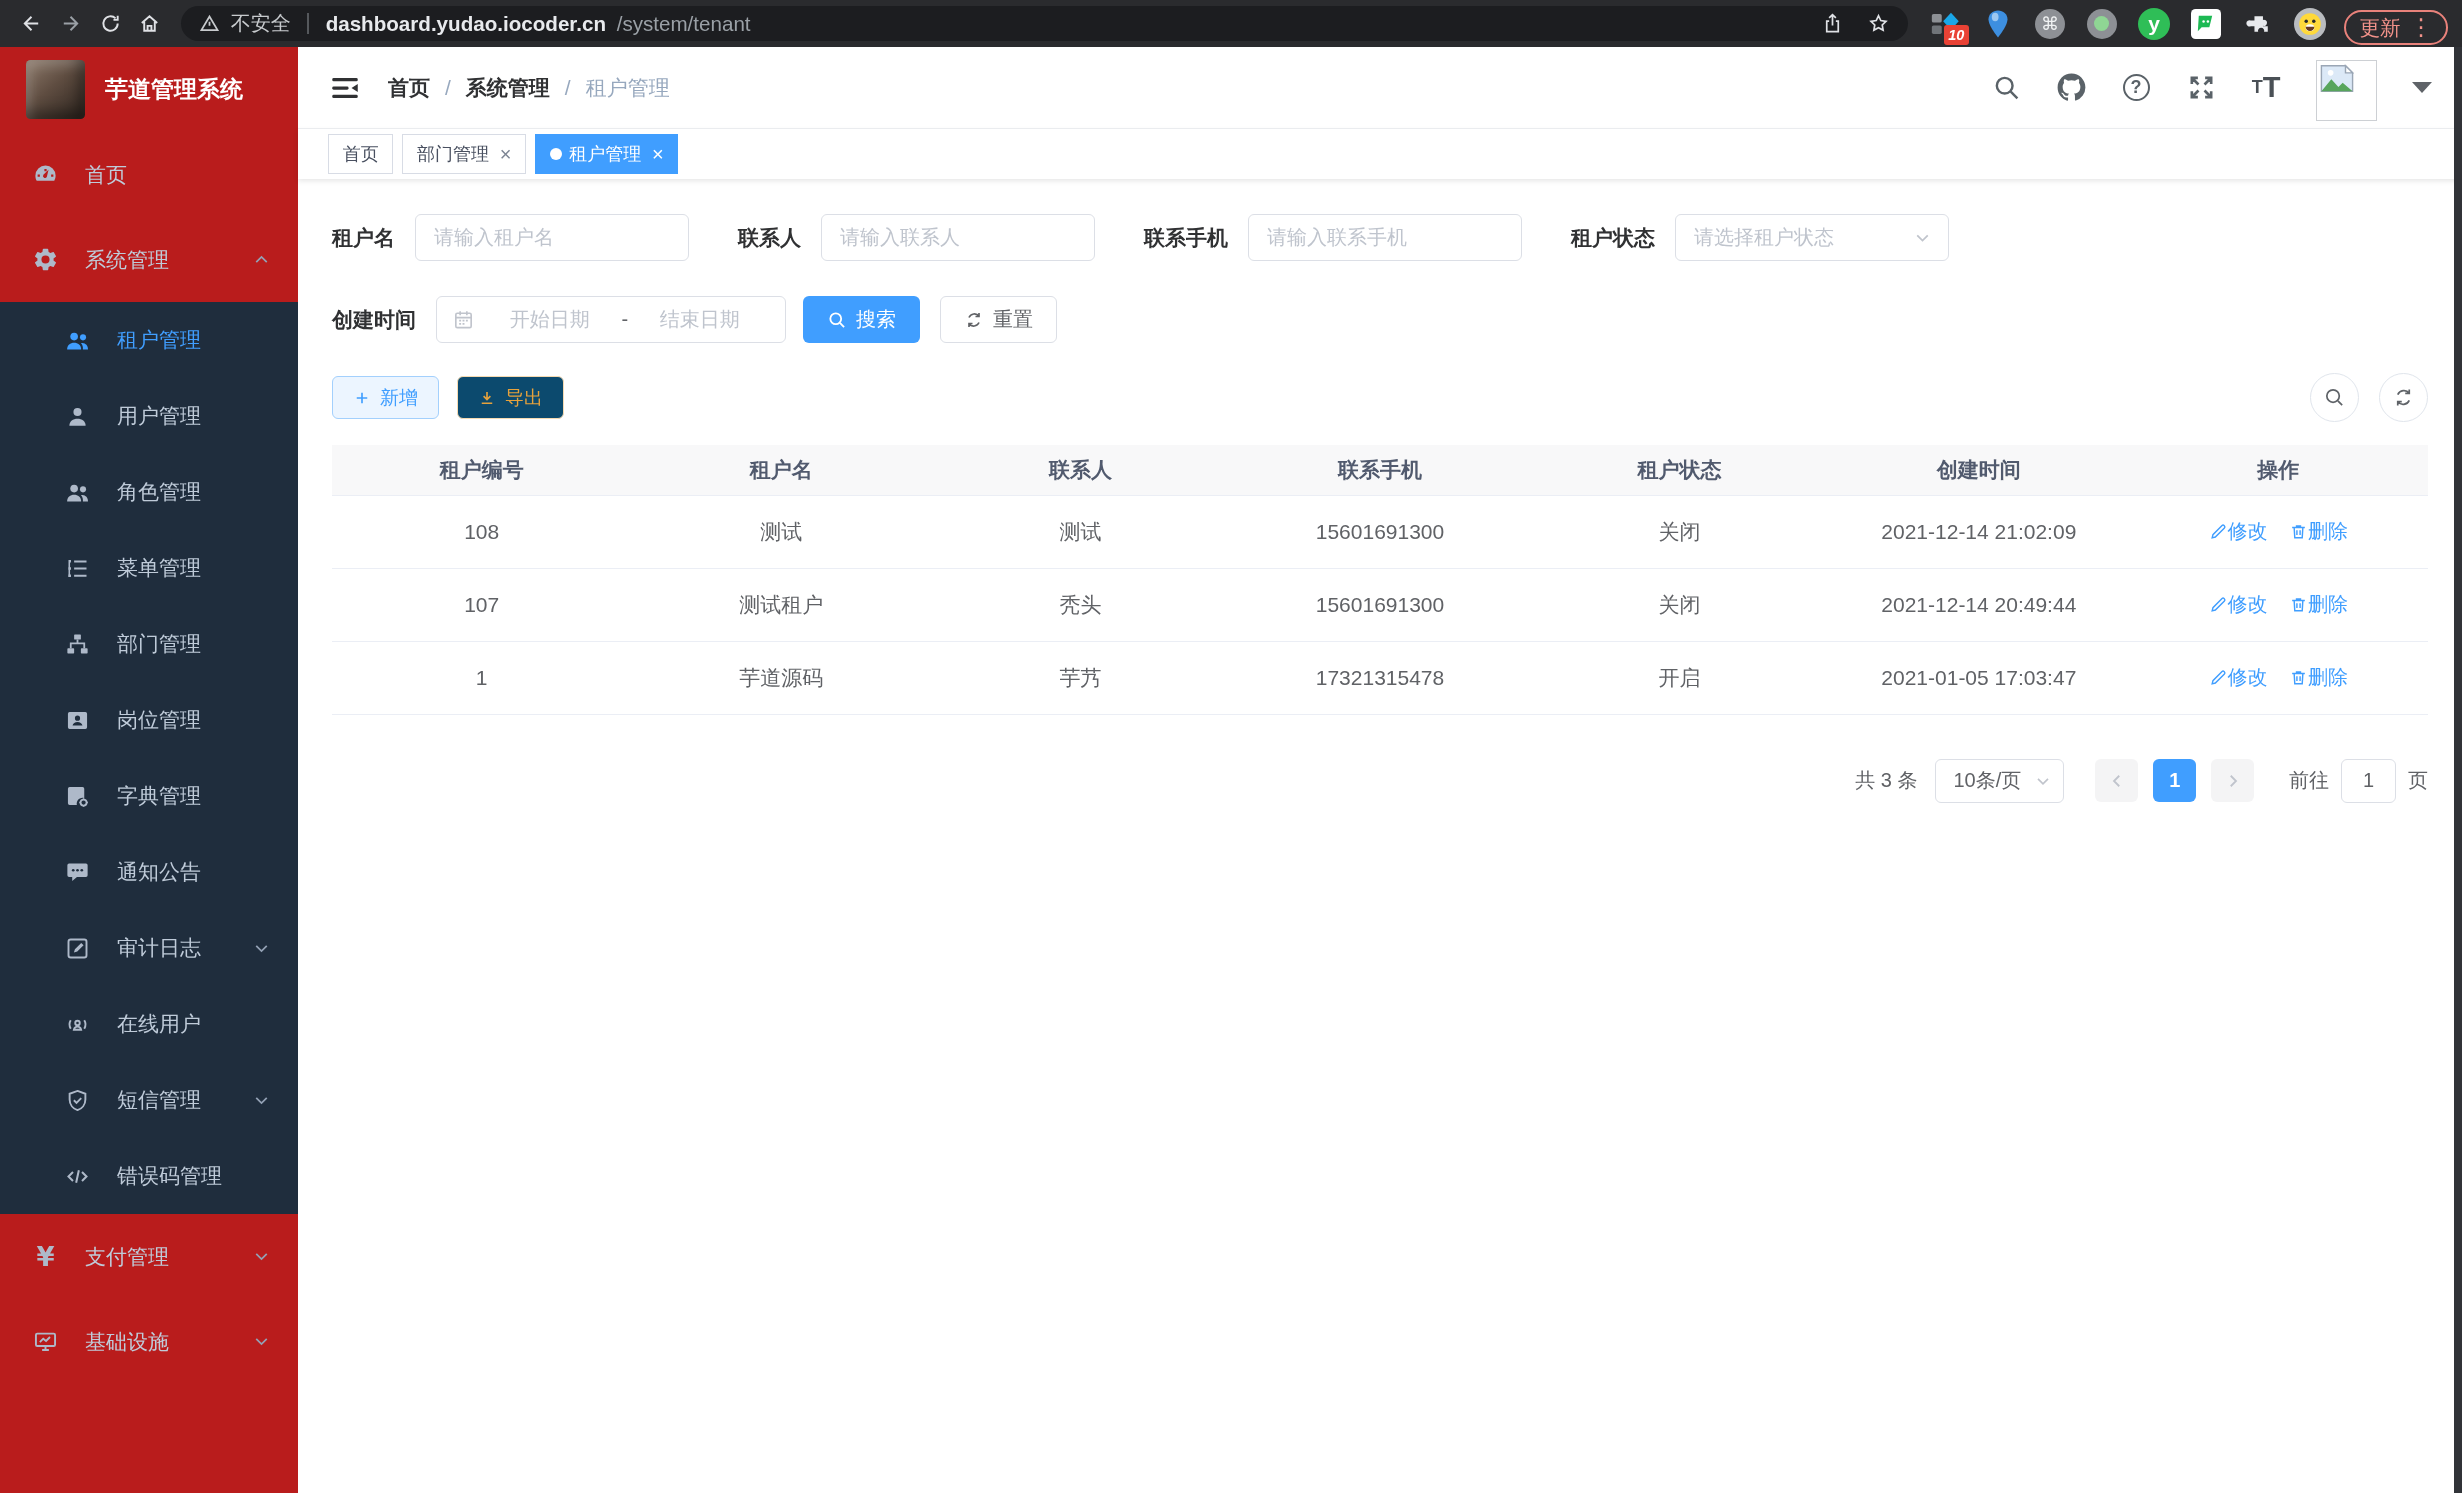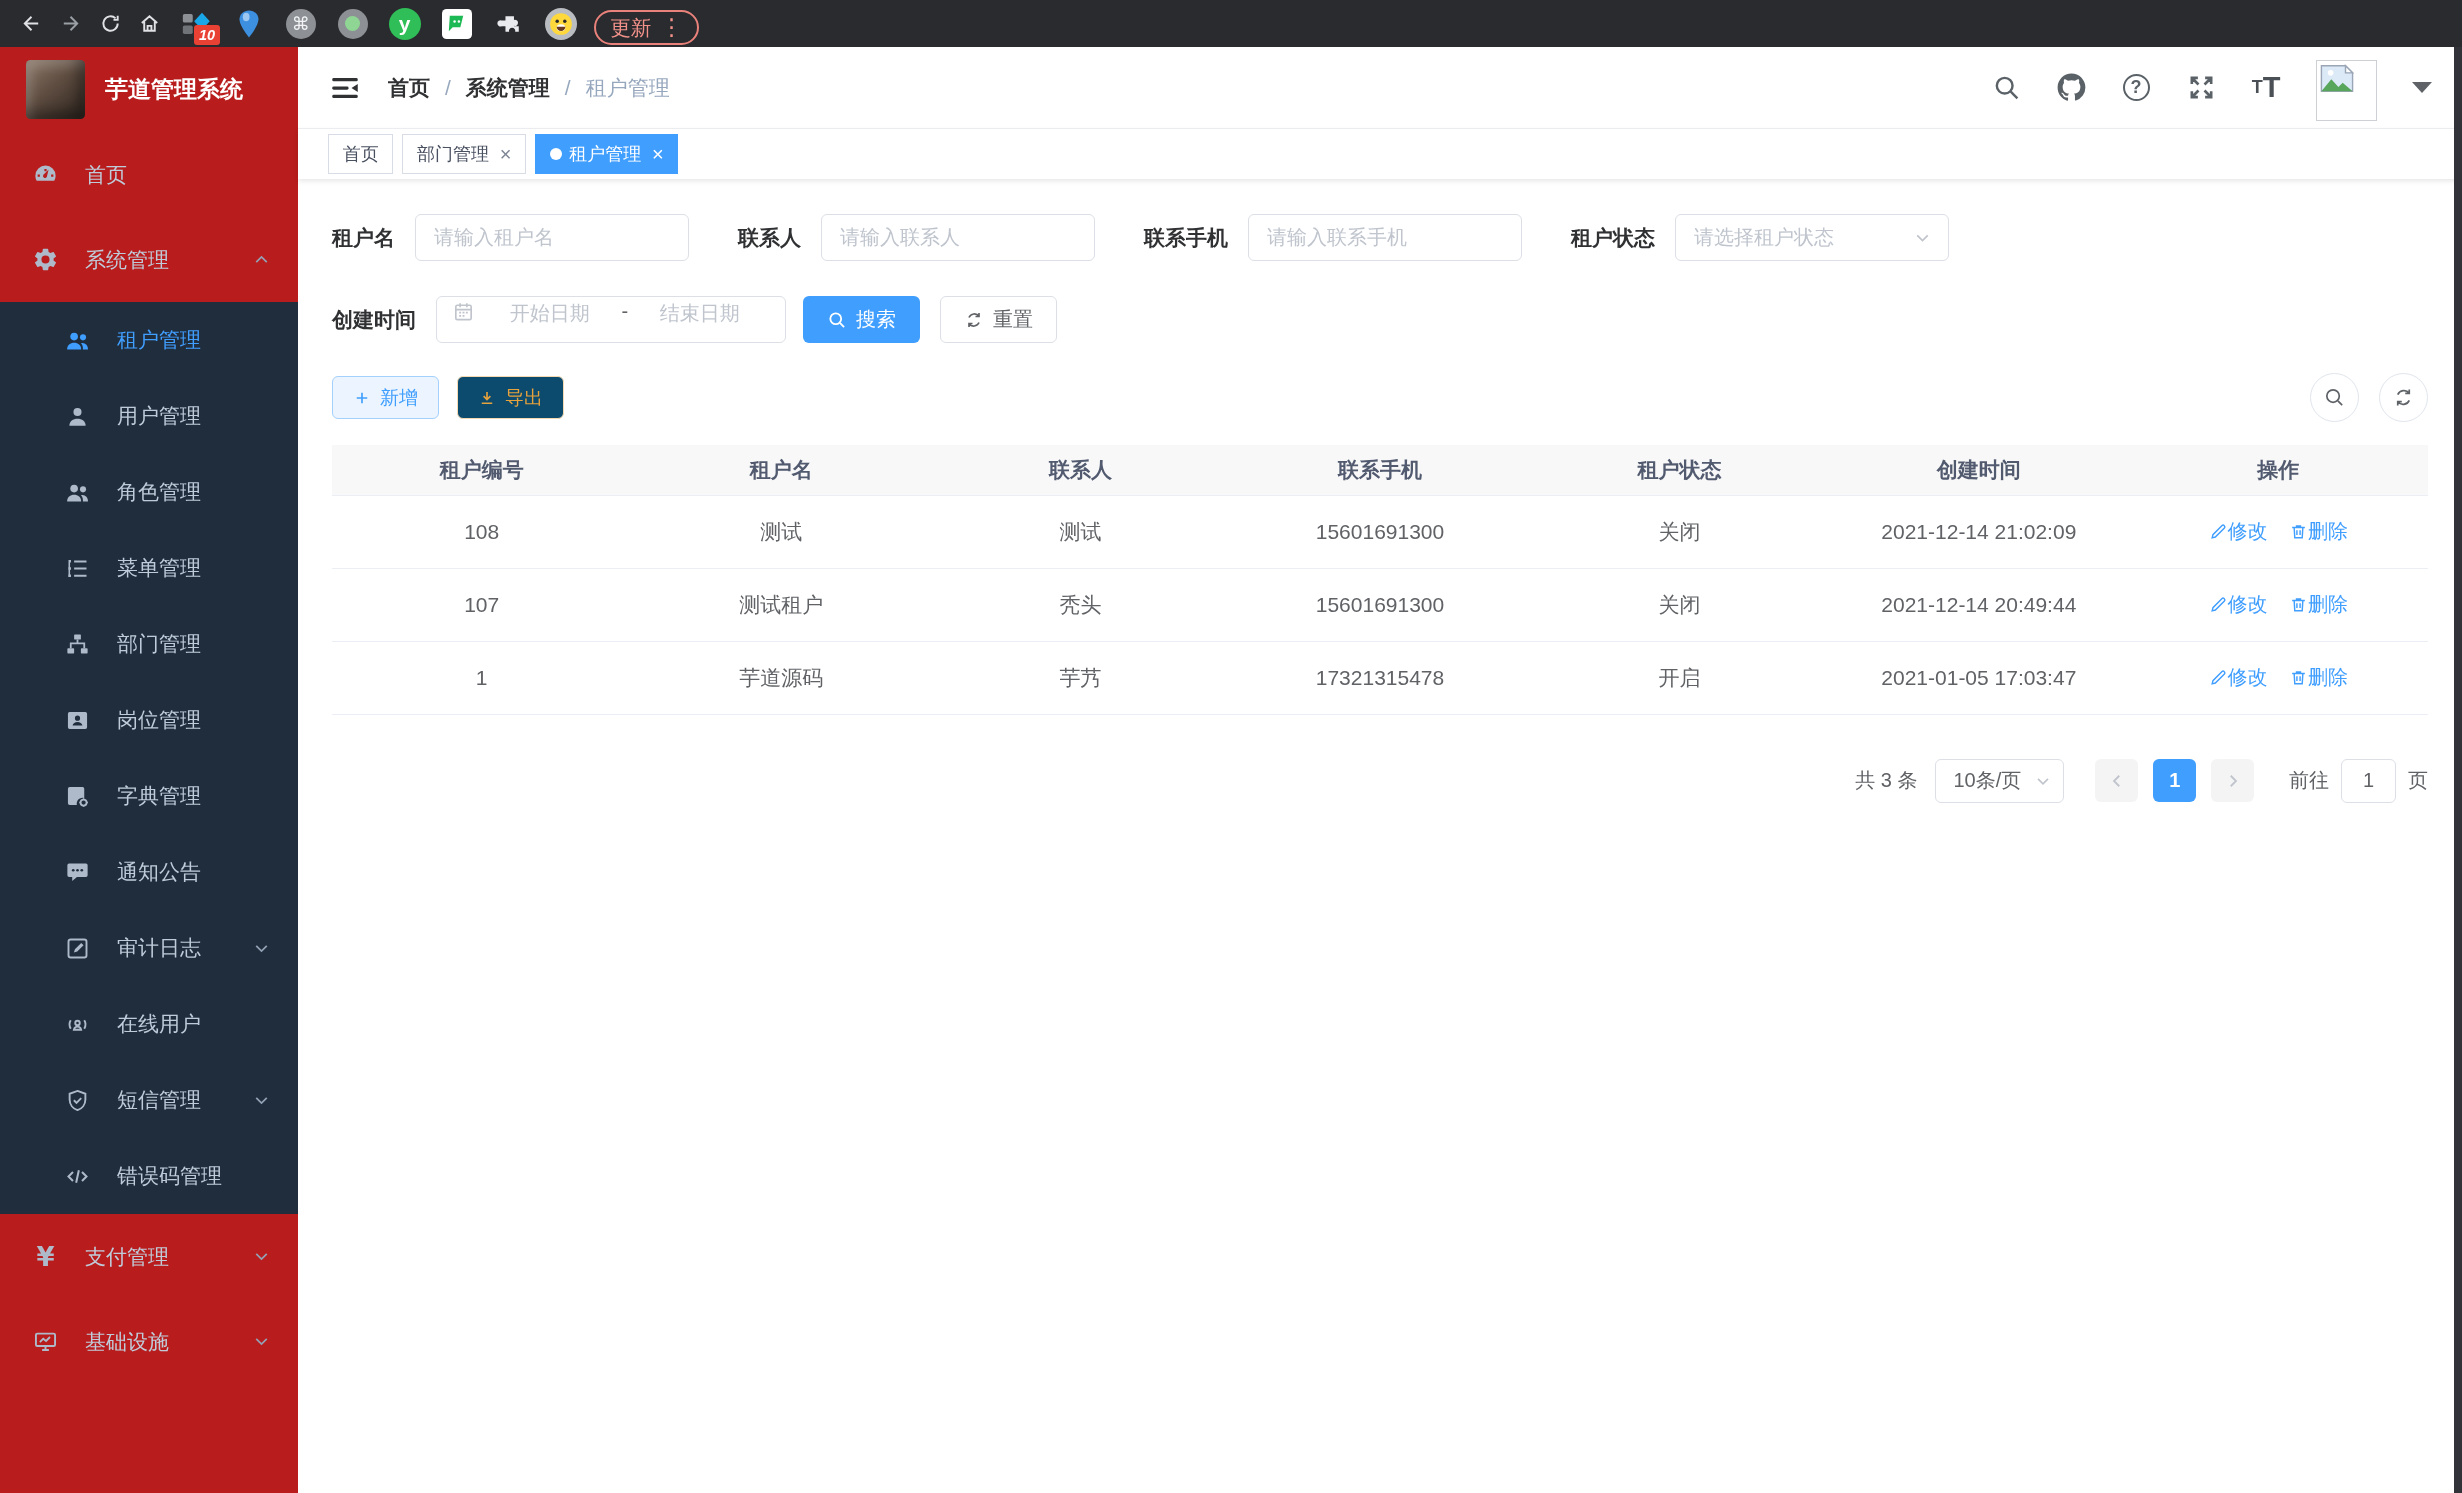--- a/index.html
+++ b/index.html
@@ -78,21 +78,21 @@
 
   
   .content { flex:1; padding:35px 34px 0 34px; background:#fff; overflow:hidden; }
   .frow { display:flex; align-items:center; margin-bottom:35px; }
   .fgroup { display:flex; align-items:center; margin-right:49px; }
   .flabel { font-size:21px; font-weight:700; color:#303133; margin-right:20px; white-space:nowrap; }
   .finput { width:274px; height:47px; border:1.5px solid #dcdfe6; border-radius:6px; font-size:20px; color:#606266; padding:0 18px; outline:none; background:#fff; font-family:inherit; }
   .finput::placeholder { color:#bfc4cd; }
   .fselect { width:274px; height:47px; border:1.5px solid #dcdfe6; border-radius:6px; display:flex; align-items:center; justify-content:space-between; padding:0 15px 0 18px; color:#bfc4cd; font-size:20px; cursor:pointer; }
   .fselect .chev { width:21px; height:21px; color:#c0c4cc; }
-  .daterange { width:350px; height:47px; border:1.5px solid #dcdfe6; border-radius:6px; display:flex; align-items:flex-start; padding:3px 15px; color:#bfc4cd; font-size:20px; cursor:pointer; }
+  .daterange { width:350px; height:47px; border:1.5px solid #dcdfe6; border-radius:6px; display:flex; align-items:center; padding:16px 15px; color:#bfc4cd; font-size:20px; cursor:pointer; }
   .daterange .cal { width:23px; height:23px; color:#c0c4cc; flex-shrink:0; margin-right:4.6px; }
   .daterange .ph { flex:1; text-align:center; }
   .daterange .dsep { color:#606266; padding:0 1.5px; }
   .btn { height:47px; border-radius:6px; display:inline-flex; align-items:center; gap:9px; font-size:20px; padding:0 23px; border:1.5px solid transparent; cursor:pointer; font-family:inherit; }
   .btn svg { width:20px; height:20px; }
   .btn-primary { background:#409eff; color:#fff; margin-left:17px; }
   .btn-plain { background:#fff; border-color:#dcdfe6; color:#606266; margin-left:20px; }
 
   .actions { display:flex; align-items:center; margin-bottom:23px; }
   .btn-sm { height:43px; border-radius:6px; display:inline-flex; align-items:center; gap:9px; font-size:19px; padding:0 20px; cursor:pointer; }
@@ -141,20 +141,38 @@
         <path d="M19.5 12a7.5 7.5 0 1 1-2.2-5.3"></path>
         <path d="M19.5 3.8v4.4h-4.4" fill="none"></path>
       </svg>
   </div>
   <div class="nav-ic">
     <svg viewBox="0 0 24 24" fill="none" stroke="currentColor" stroke-width="2">
         <path d="M4 11.5 12 4.5l8 7M6.5 10.2V19.5h11V10.2M10 19.5v-5h4v5"></path>
       </svg>
   </div>
 
+  <div class="addr">
+    <svg class="warn" viewBox="0 0 24 24" fill="none" stroke="currentColor" stroke-width="2">
+        <path d="M12 4 2.8 19.5h18.4z"></path>
+        <path d="M12 10v4.6M12 17.3v.2"></path>
+      </svg>
+    <span>不安全</span>
+    <span class="adiv"></span>
+    <span class="host">dashboard.yudao.iocoder.cn</span>
+      <span class="path">/system/tenant</span>
+    <span class="addr-right">
+      <svg viewBox="0 0 24 24" fill="none" stroke="currentColor" stroke-width="1.8">
+          <path d="M8.5 9.5H6v11h12v-11h-2.5M12 2.8V14M8.5 6.2 12 2.8l3.5 3.4"></path>
+        </svg>
+      <svg viewBox="0 0 24 24" fill="none" stroke="currentColor" stroke-width="1.8">
+          <path d="M12 4l2.4 4.9 5.4.8-3.9 3.8.9 5.4-4.8-2.5-4.8 2.5.9-5.4-3.9-3.8 5.4-.8z"></path>
+        </svg>
+    </span>
+  </div>
 
   <div class="ext">
     <div class="ext-btn">
       <svg viewBox="0 0 24 24">
         <rect x="2" y="5" width="7" height="6" rx="1.2" fill="#8d9095"></rect>
         <rect x="2" y="13" width="7" height="6" rx="1.2" fill="#707479"></rect>
         <path d="M15.5 4 21 10l-5.5 6L10 10z" fill="#1aa7e8"></path>
       </svg>
       <span class="ext-badge">10</span>
     </div>

